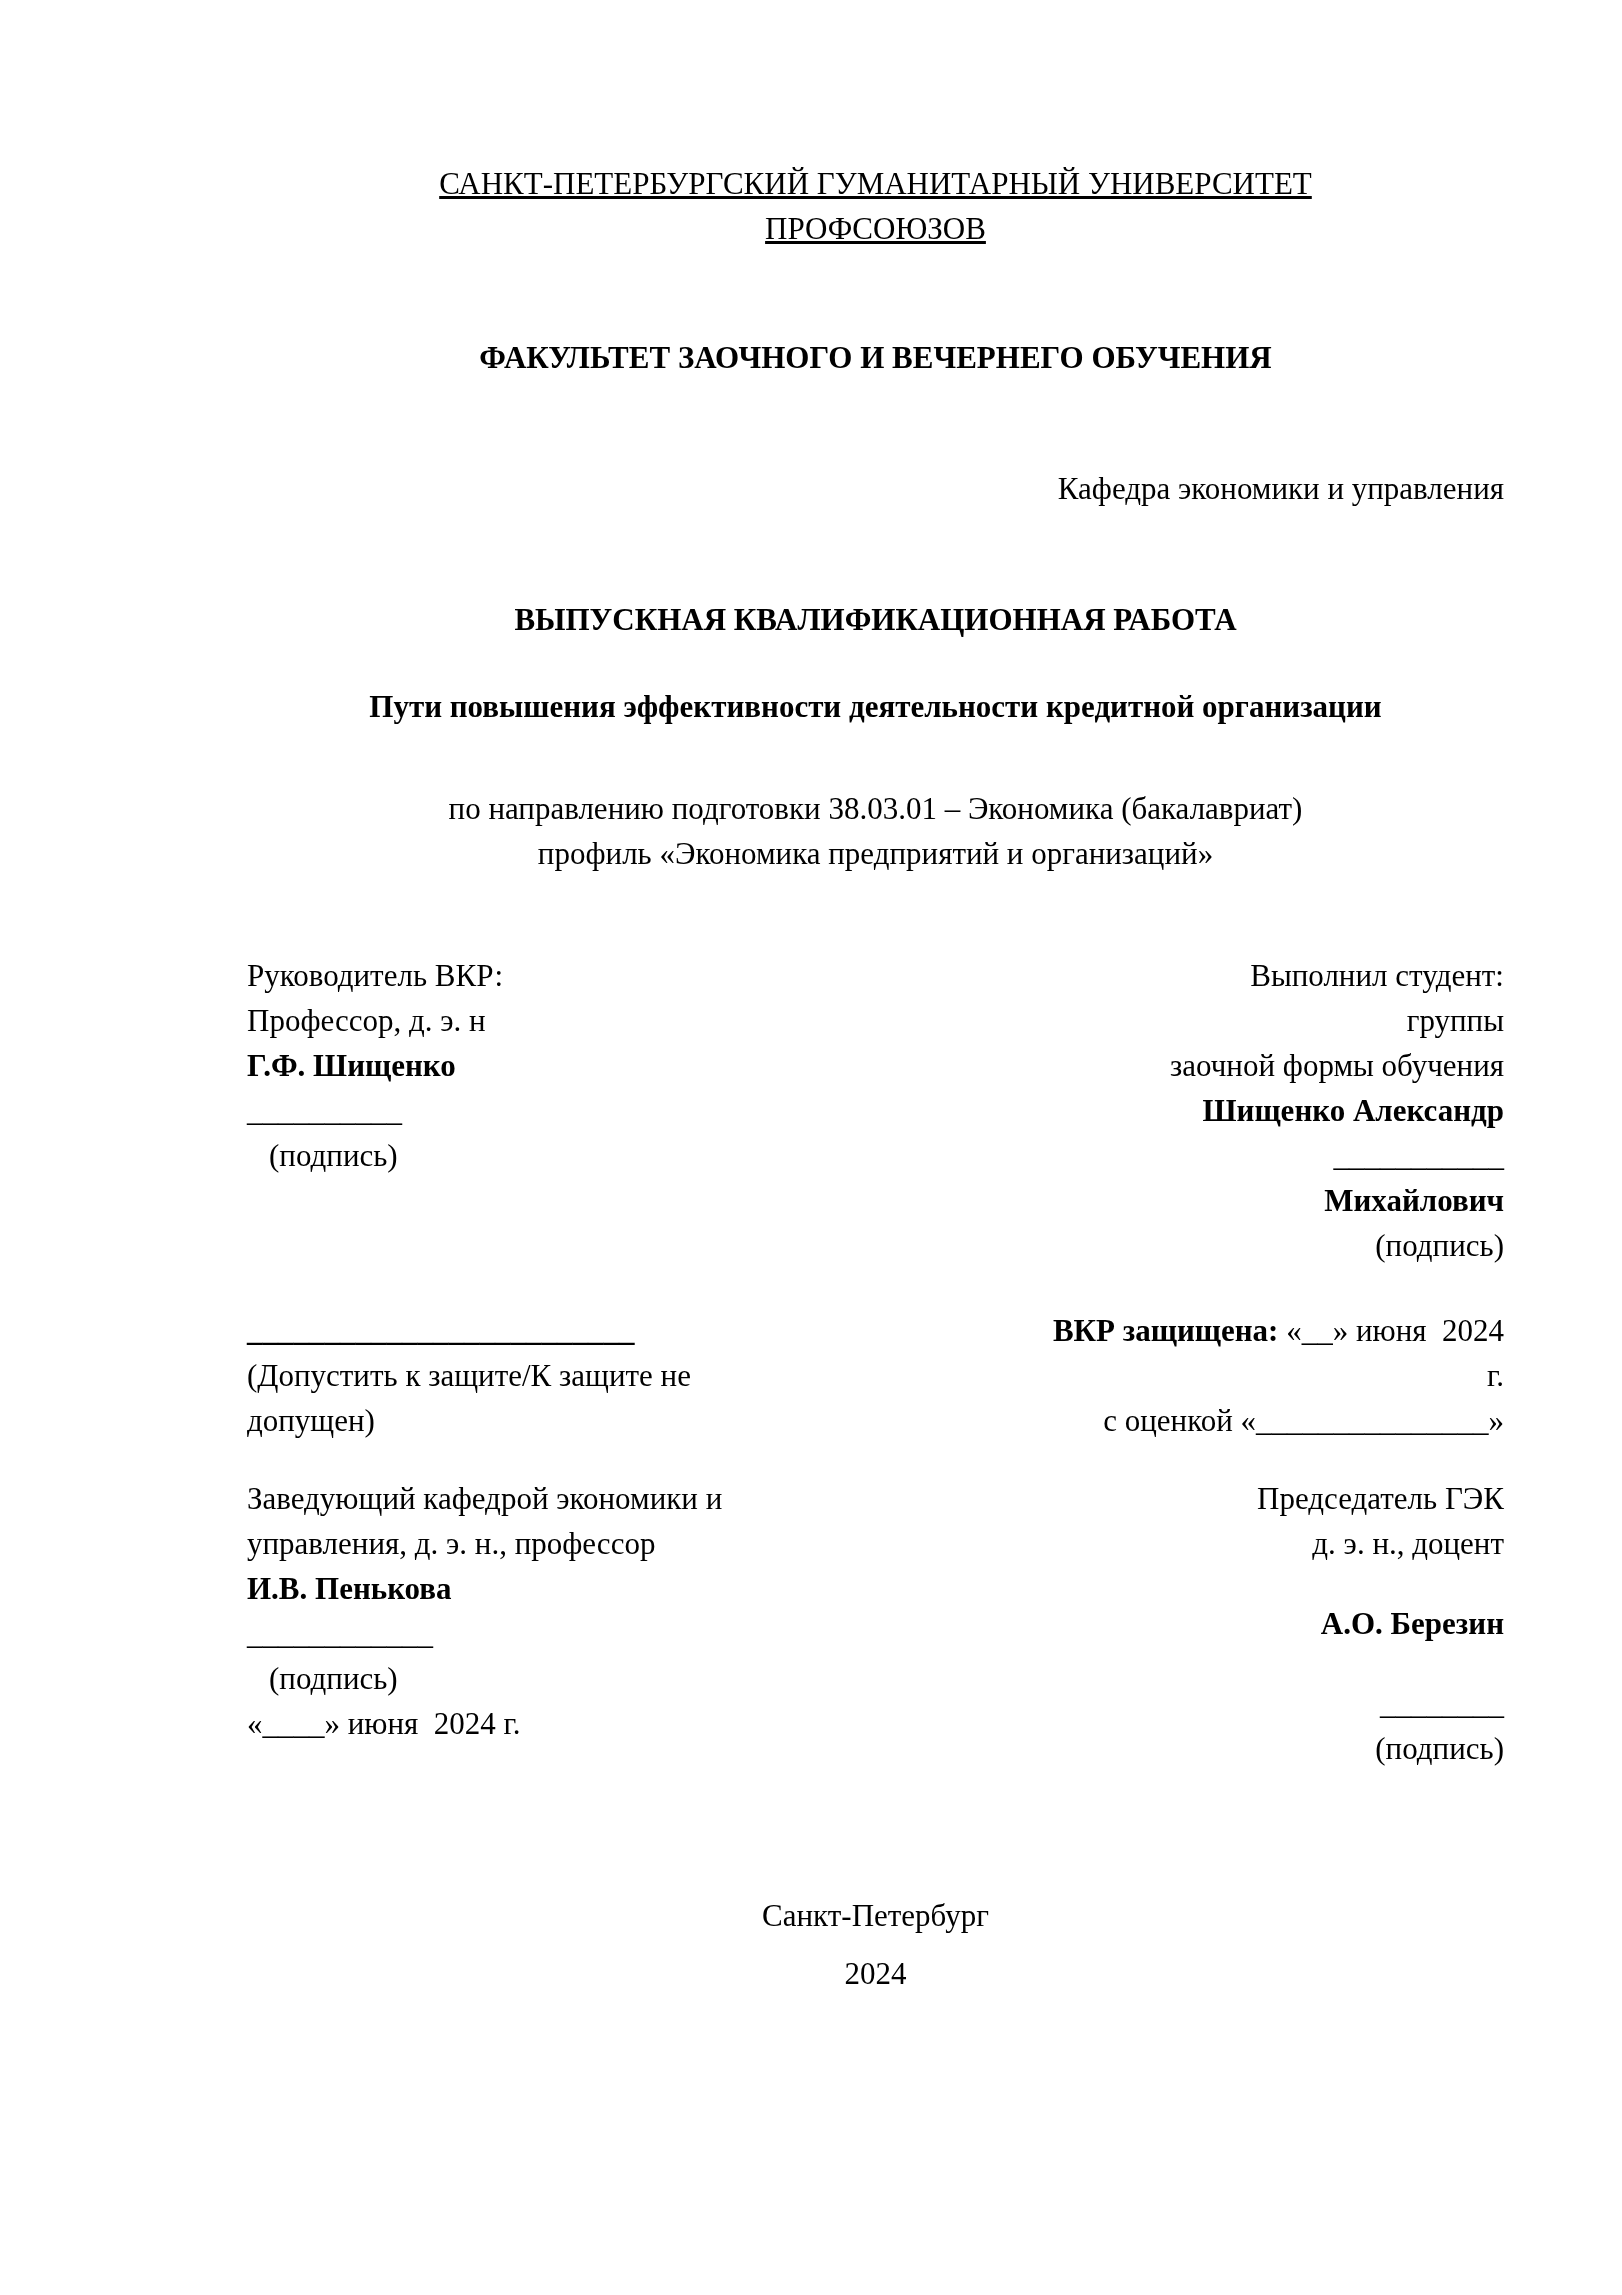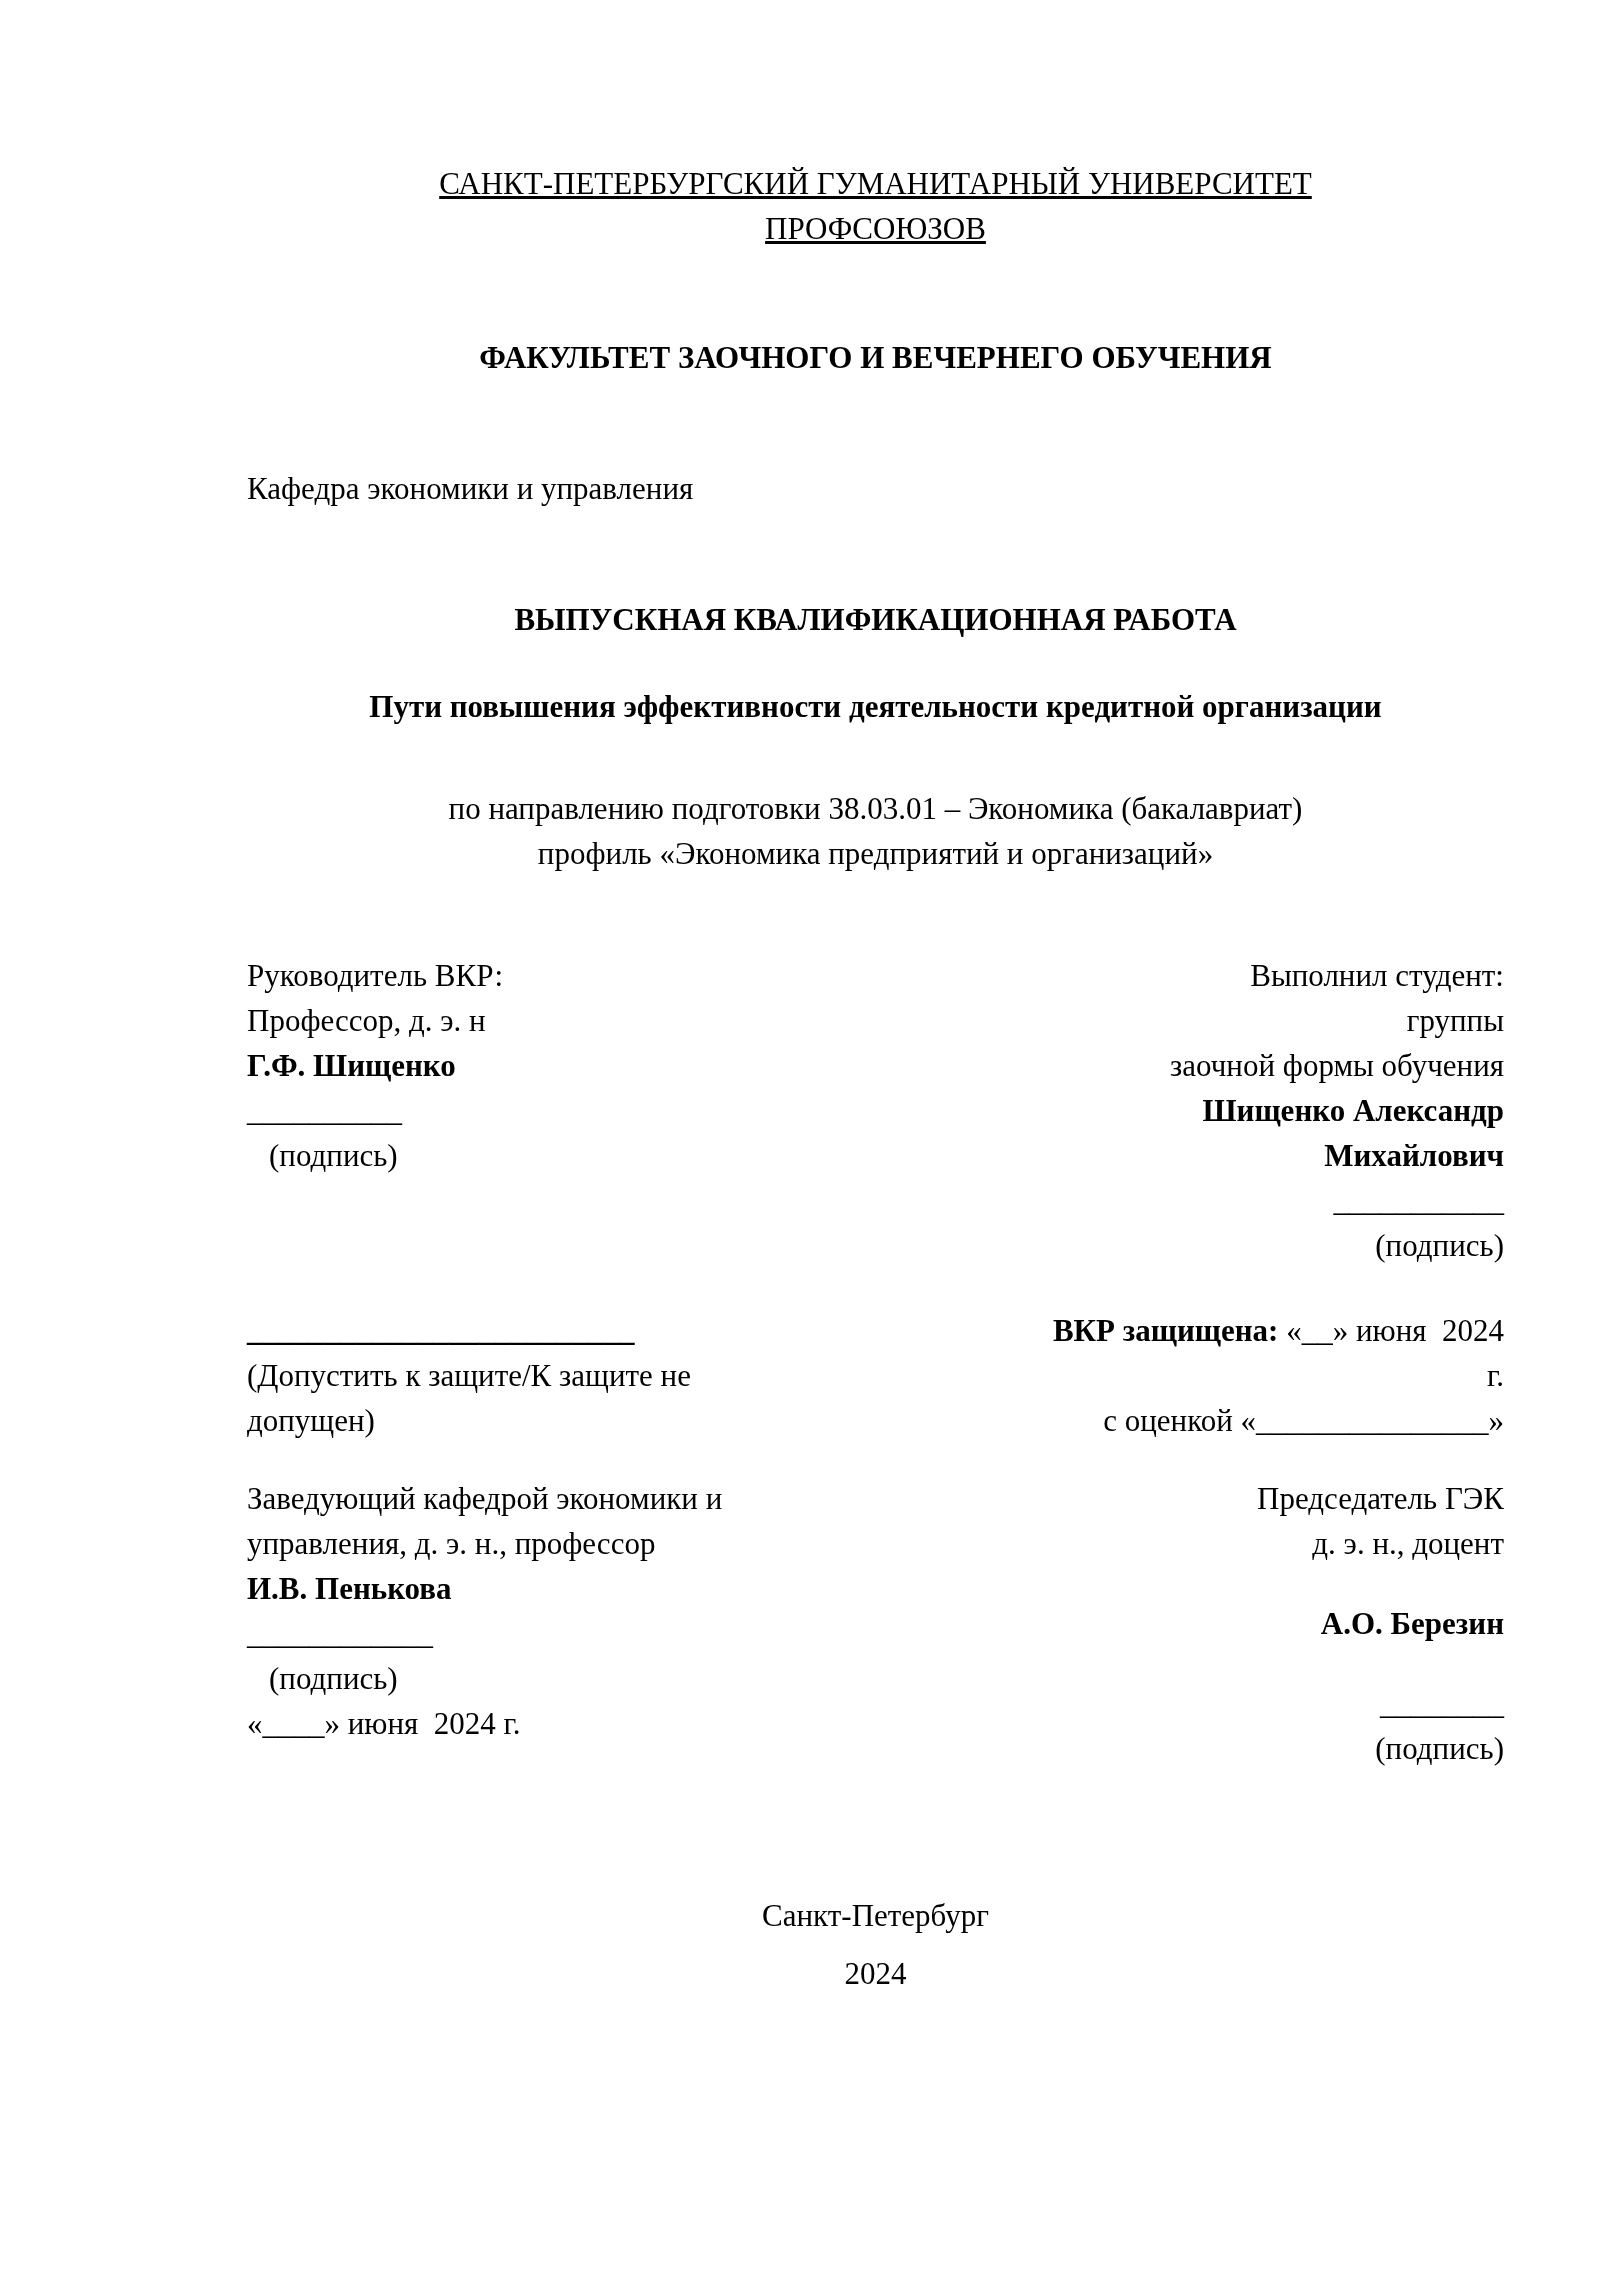--- a/index.html
+++ b/index.html
@@ -16,21 +16,21 @@
     color: #000000;
     font-family: "Liberation Serif", "DejaVu Serif", serif;
     font-size: 31px;
     line-height: 45px;
     box-sizing: border-box;
     padding: 161px 119px 0 247px;
     overflow: hidden;
   }
   .line { white-space: pre-wrap; }
   .center { text-align: center; }
-  .right-align { }
+  .right-align { text-align: right; }
   .bold { font-weight: bold; }
   .underline { text-decoration: underline; }
 
   .header { margin-bottom: 84px; }
   .faculty { margin-bottom: 86px; }
   .department { margin-bottom: 86px; }
   .worktype { margin-bottom: 42px; }
   .thesis-title { margin-bottom: 57px; }
   .direction { margin-bottom: 77px; }
 
@@ -75,22 +75,22 @@
       <div class="line">Профессор, д. э. н</div>
       <div class="line bold">Г.Ф. Шищенко</div>
       <div class="line">__________</div>
       <div class="line indent">(подпись)</div>
     </div>
     <div class="cell-right">
       <div class="line">Выполнил студент:</div>
       <div class="line">группы</div>
       <div class="line">заочной формы обучения</div>
       <div class="line bold">Шищенко Александр</div>
+      <div class="line">___________</div>
       <div class="line bold">Михайлович</div>
-      <div class="line">___________</div>
       <div class="line indent">(подпись)</div>
     </div>
   </div>
 
   <div class="row row2">
     <div class="cell-left">
       <div class="line bold">_________________________</div>
       <div class="line">(Допустить к защите/К защите не</div>
       <div class="line">допущен)</div>
     </div>

